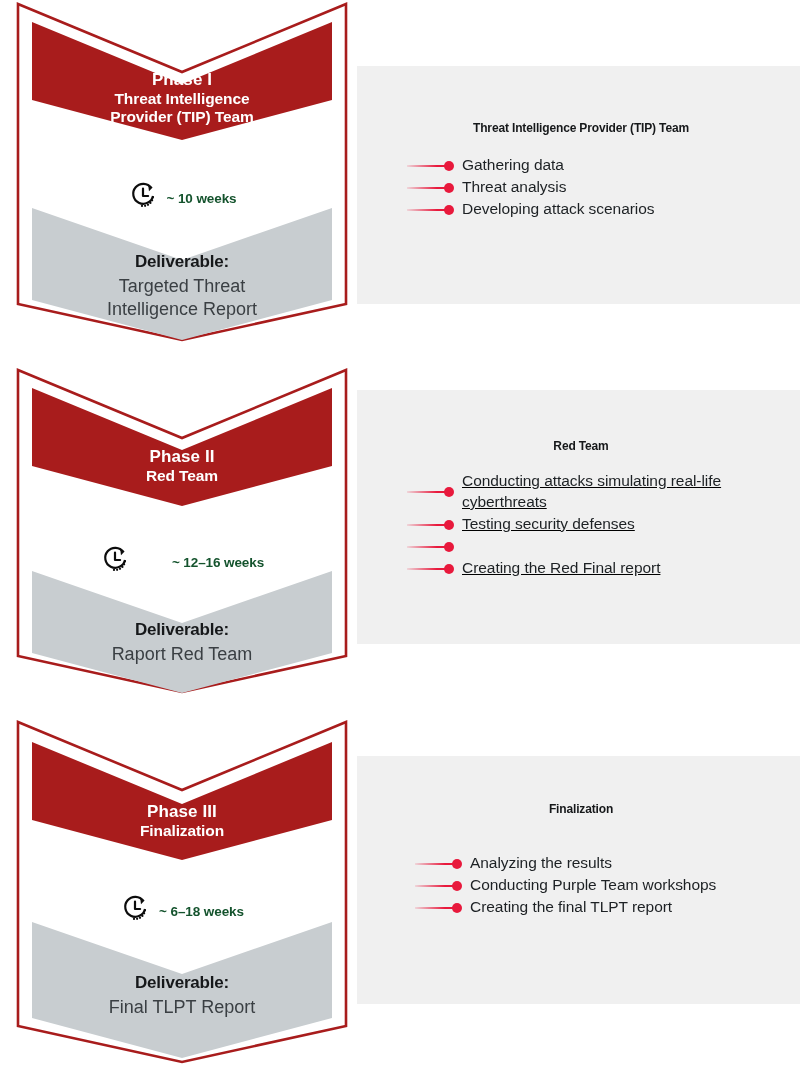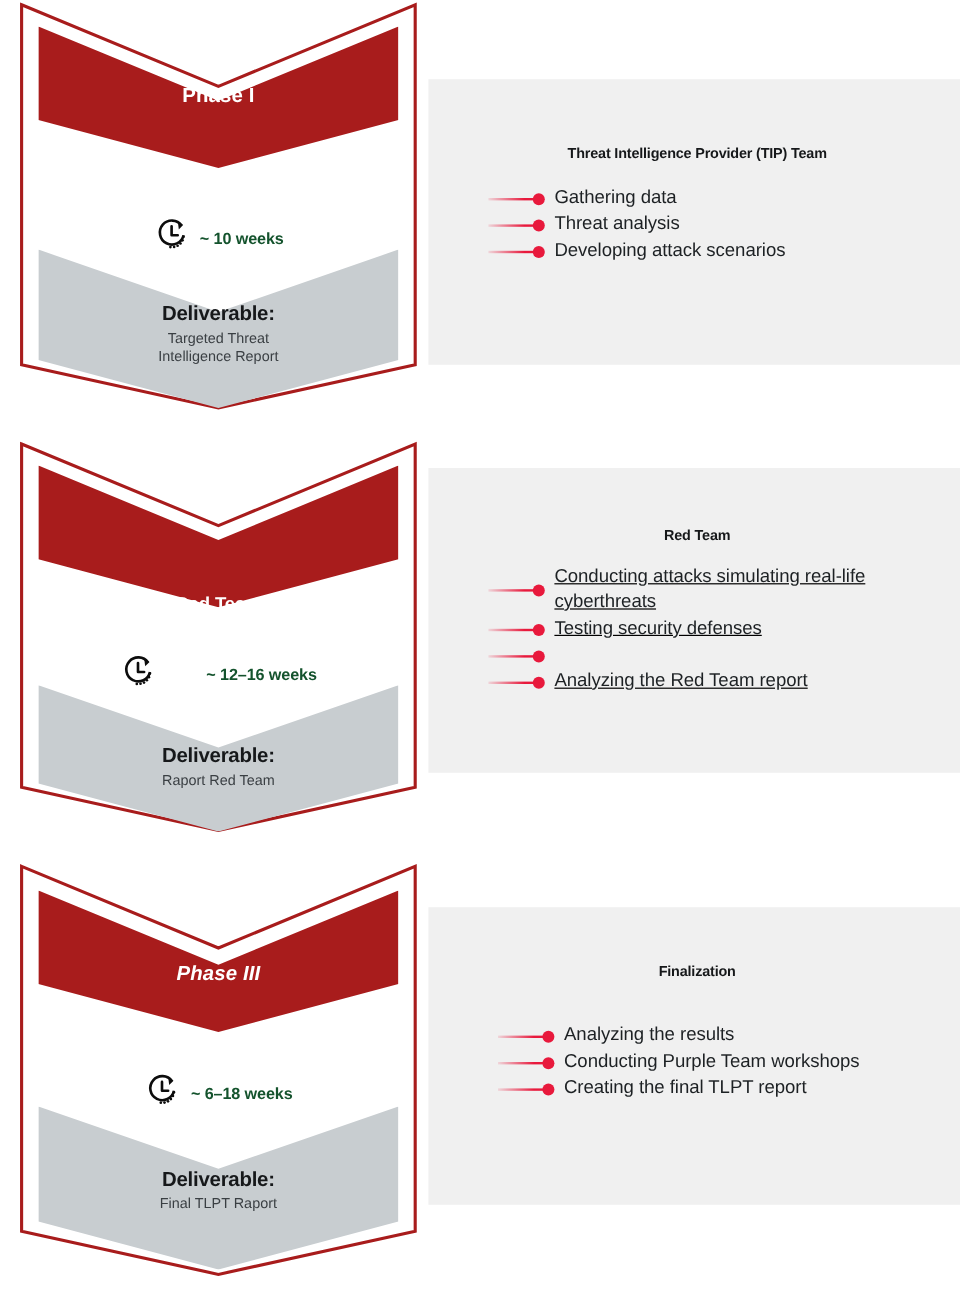--- a/index.html
+++ b/index.html
@@ -67,21 +67,20 @@
     display: block;
     font-size: 17px;
     font-weight: bold;
     letter-spacing: .1px;
   }
   .chev-red-text .t2 {
     display: block;
     font-size: 15.5px;
     font-weight: bold;
     letter-spacing: -.1px;
-    margin-top: 48px;
   }
 
   
   .duration {
     position: absolute;
     left: 16px;
     width: 300px;
     display: flex;
     align-items: center;
     justify-content: center;
@@ -115,21 +114,21 @@
   .chev-gray-text .d-label {
     display: block;
     font-size: 17px;
     font-weight: bold;
     color: #16181a;
     margin-bottom: 3px;
     letter-spacing: -.2px;
   }
   .chev-gray-text .d-value {
     display: block;
-    font-size: 12px;
+    font-size: 18px;
     font-weight: normal;
     color: #3a3f43;
     line-height: 1.28;
   }
 
   
   .info-panel {
     position: absolute;
     background: #f0f0f0;
   }
@@ -275,20 +274,21 @@
           <path d="M2 4 L166 72 L330 4 L330 290 L166 326 L2 290 Z" fill="none" stroke="#a81c1c" stroke-width="2.6" stroke-linejoin="miter"></path>
         </svg>
       </div>
 
       <div class="chev-red" style="top:22px;">
         <svg width="300" height="118" viewBox="0 0 300 118" xmlns="http://www.w3.org/2000/svg">
           <path d="M0 0 L150 62 L300 0 L300 78 L150 118 L0 78 Z" fill="#a81c1c"></path>
         </svg>
       </div>
       <div class="chev-red-text" style="top:81px;">
+        <span class="t1">Phase II</span>
         <span class="t2">Red Team</span>
       </div>
 
       <div class="duration" style="top:179px;gap:42px;">
         <span class="clock-icon">
           <svg width="30" height="30" viewBox="0 0 30 30" xmlns="http://www.w3.org/2000/svg">
             <path d="M23.4 7.0 A10 10 0 1 0 25 15" fill="none" stroke="#0d0d0d" stroke-width="2.2" stroke-linecap="butt"></path>
             <path d="M20.2 4.0 L24.6 6.6 L21.0 10.2 Z" fill="#0d0d0d"></path>
             <g fill="#0d0d0d">
               <circle cx="24.9" cy="16.3" r="1.12"></circle>
@@ -336,42 +336,42 @@
           <span class="leader">
               <span class="line"></span>
               <span class="dot"></span>
             </span>
         </li>
         <li class="info-item">
           <span class="leader">
               <span class="line"></span>
               <span class="dot"></span>
             </span>
-          <span class="info-text">Analyzing the Red Team report</span>
+          <span class="info-text">Creating the Red Final report</span>
         </li>
       </ul>
     </div>
   </div>
 
   <div class="phase" style="top:718px;height:360px;">
 
     <div class="phase-left">
 
       <div class="chev-outline">
         <svg width="332" height="348" viewBox="0 0 332 348" xmlns="http://www.w3.org/2000/svg">
           <path d="M2 4 L166 72 L330 4 L330 308 L166 344 L2 308 Z" fill="none" stroke="#a81c1c" stroke-width="2.6" stroke-linejoin="miter"></path>
         </svg>
       </div>
 
       <div class="chev-red" style="top:24px;">
         <svg width="300" height="118" viewBox="0 0 300 118" xmlns="http://www.w3.org/2000/svg">
           <path d="M0 0 L150 62 L300 0 L300 78 L150 118 L0 78 Z" fill="#a81c1c"></path>
         </svg>
       </div>
-      <div class="chev-red-text" style="top:84px;font-style:italic;">
+      <div class="chev-red-text" style="top:84px;">
         <span class="t1">Phase III</span>
         <span class="t2">Finalization</span>
       </div>
 
       <div class="duration" style="top:176px;">
         <span class="clock-icon">
           <svg width="30" height="30" viewBox="0 0 30 30" xmlns="http://www.w3.org/2000/svg">
             <path d="M23.4 7.0 A10 10 0 1 0 25 15" fill="none" stroke="#0d0d0d" stroke-width="2.2" stroke-linecap="butt"></path>
             <path d="M20.2 4.0 L24.6 6.6 L21.0 10.2 Z" fill="#0d0d0d"></path>
             <g fill="#0d0d0d">
@@ -388,21 +388,21 @@
         <span class="duration-text">~ 6–18 weeks</span>
       </div>
 
       <div class="chev-gray" style="top:204px;">
         <svg width="300" height="136" viewBox="0 0 300 136" xmlns="http://www.w3.org/2000/svg">
           <path d="M0 0 L150 52 L300 0 L300 96 L150 136 L0 96 Z" fill="#c8cdd0"></path>
         </svg>
       </div>
       <div class="chev-gray-text" style="top:255px;">
         <span class="d-label">Deliverable:</span>
-        <span class="d-value">Final TLPT Raport</span>
+        <span class="d-value">Final TLPT Report</span>
       </div>
     </div>
 
     <div class="info-panel" style="left:345px;top:38px;width:448px;height:248px;">
       <div class="info-title" style="padding-top:46px;">Finalization</div>
       <ul class="info-list" style="margin-top:37px;padding-left:58px;">
         <li class="info-item">
           <span class="leader">
               <span class="line"></span>
               <span class="dot"></span>

